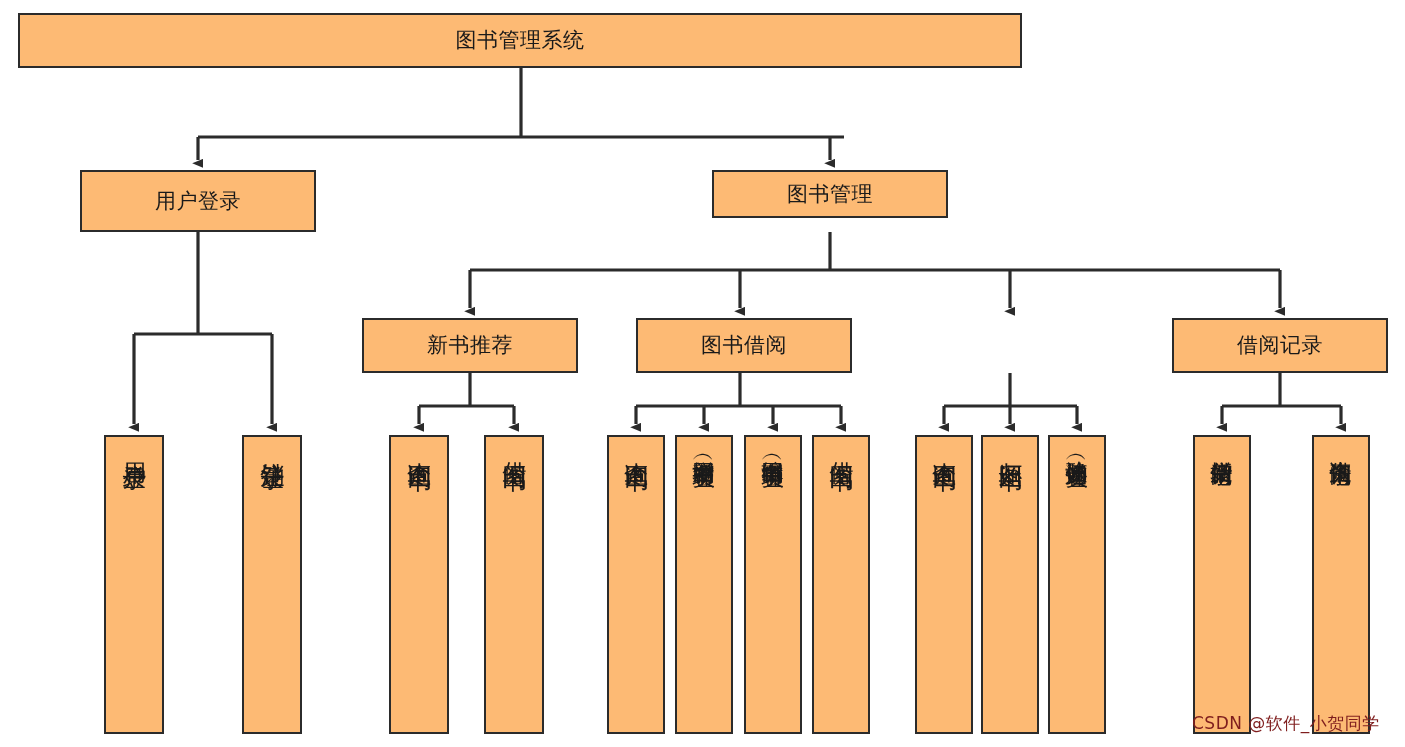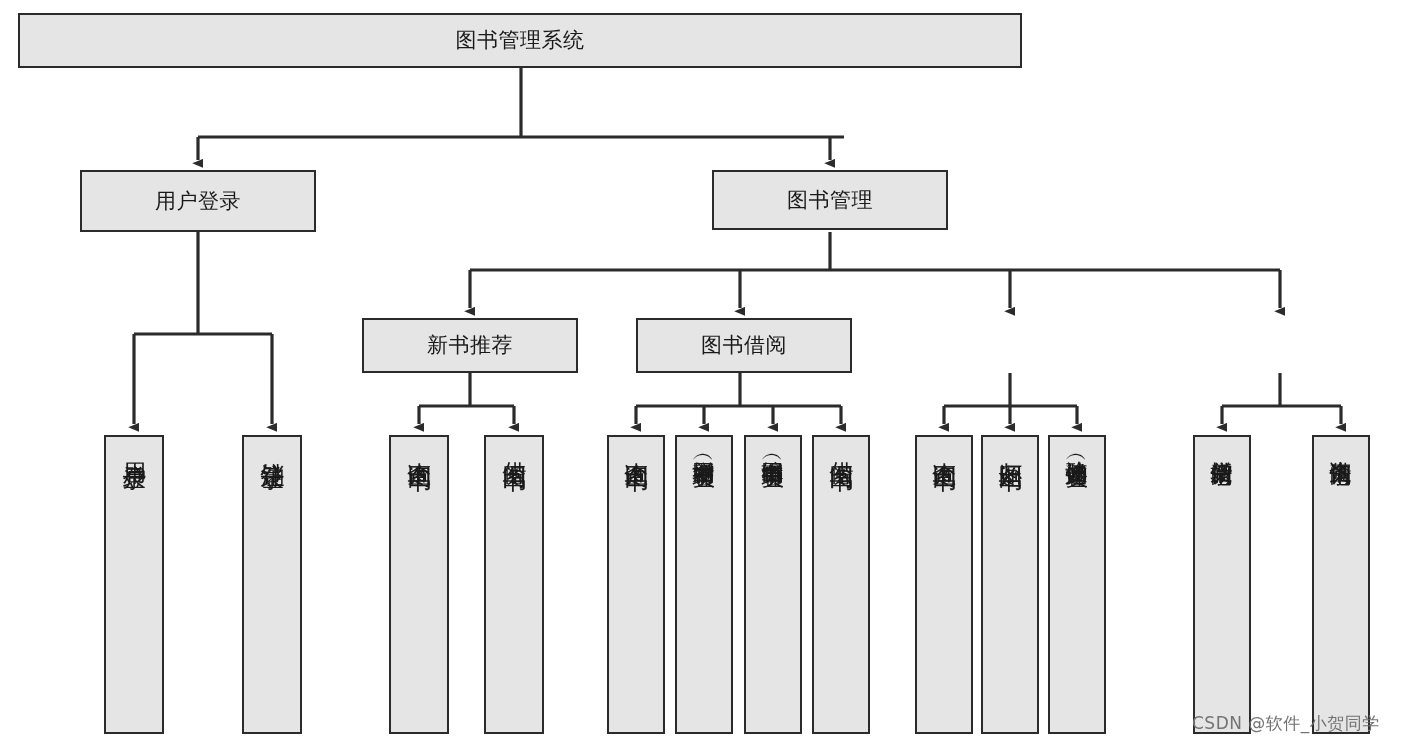--- a/index.html
+++ b/index.html
@@ -24,21 +24,21 @@
     position: absolute;
     left: 0;
     top: 0;
     width: 1405px;
     height: 747px;
     pointer-events: none;
   }
   .node {
     position: absolute;
     box-sizing: border-box;
-    background: #e5e5e5;
+    background: #fdba74;
     border: 2px solid #2b2b2b;
     display: flex;
     align-items: center;
     justify-content: center;
     color: #1a1a1a;
   }
   .node .lbl {
     display: block;
     text-align: center;
     line-height: 1.18;
@@ -62,21 +62,21 @@
   }
   .node.vert.small .lbl {
     font-size: 22px;
     letter-spacing: 1px;
   }
   .watermark {
     position: absolute;
     left: 1192px;
     top: 712px;
     font-size: 17px;
-    color: #737373;
+    color: #7f1d1d;
     letter-spacing: 0.5px;
     white-space: nowrap;
     font-family: "DejaVu Sans", "Liberation Sans", sans-serif;
   }
 </style>
 </head>
 <body>
 
 <div id="diagram-root">
 
@@ -130,30 +130,33 @@
     </g>
   </svg>
 
   <div class="node horiz" style="left:18px; top:13px; width:1004px; height:55px;">
     <span class="lbl">图书管理系统</span>
   </div>
 
   <div class="node horiz" style="left:80px; top:170px; width:236px; height:62px;">
     <span class="lbl">用户登录</span>
   </div>
-  <div class="node horiz" style="left:712px; top:170px; width:236px; height:60px;">
+  <div class="node horiz" style="left:712px; top:170px; width:236px; height:48px;">
     <span class="lbl">图书管理</span>
   </div>
 
   <div class="node horiz" style="left:362px; top:318px; width:216px; height:55px;align-items:center;">
     <span class="lbl">新书推荐</span>
   </div>
   <div class="node horiz" style="left:636px; top:318px; width:216px; height:55px;">
     <span class="lbl">图书借阅</span>
   </div>
+  <div class="node horiz" style="left:1172px; top:318px; width:216px; height:55px;">
+    <span class="lbl">借阅记录</span>
+  </div>
 
   <div class="node vert" style="left:104px; top:435px; width:60px; height:299px;">
     <span class="lbl">用户登录</span>
   </div>
   <div class="node vert" style="left:242px; top:435px; width:60px; height:299px;">
     <span class="lbl">注销登录</span>
   </div>
 
   <div class="node vert" style="left:389px; top:435px; width:60px; height:299px;">
     <span class="lbl">查询图书</span>

